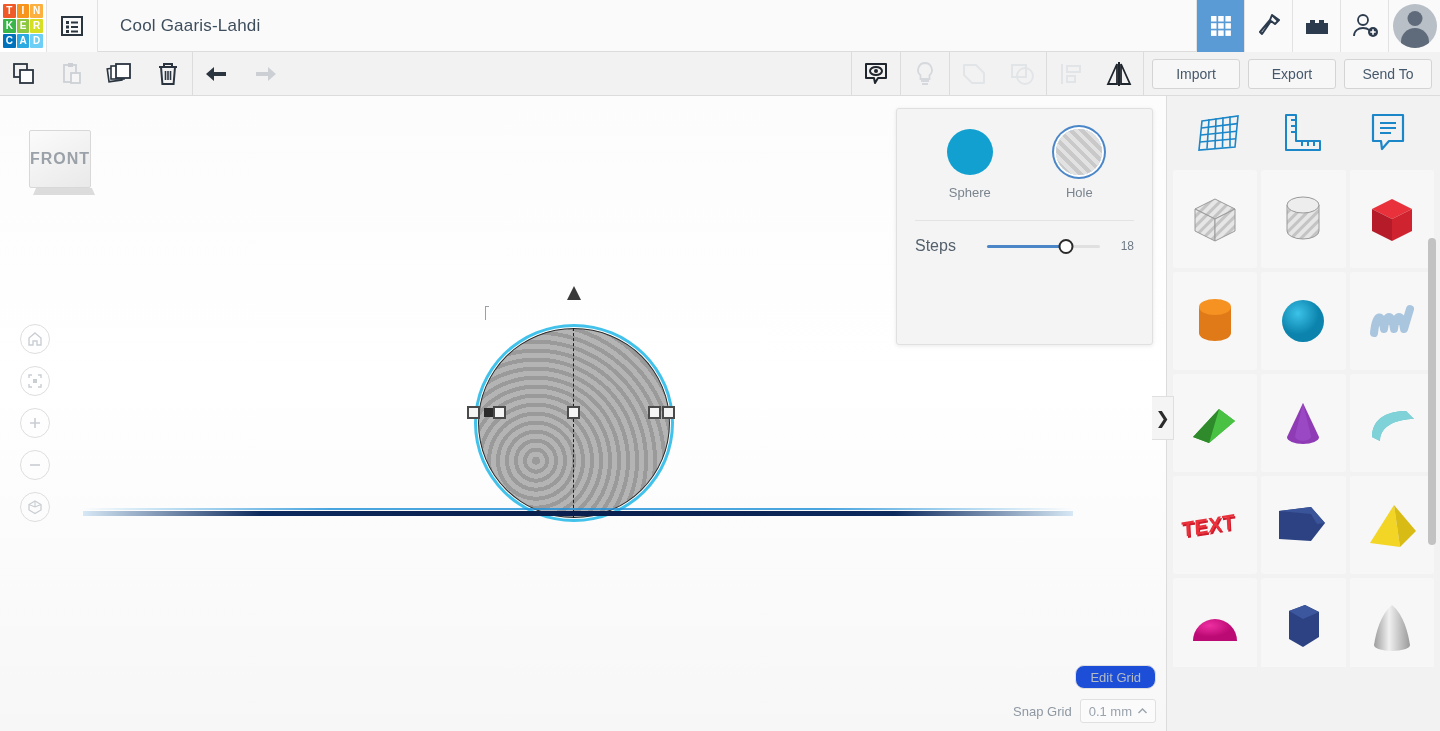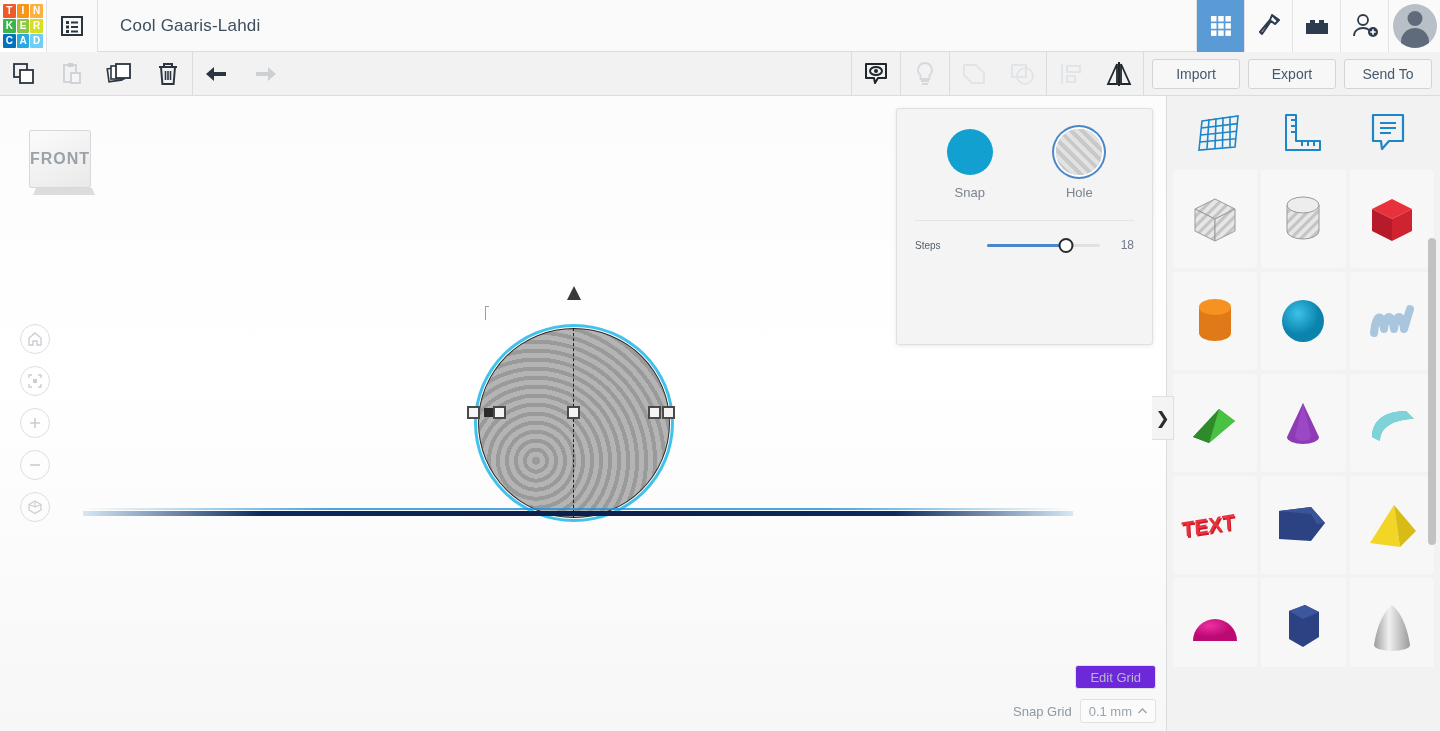--- a/index.html
+++ b/index.html
@@ -159,21 +159,21 @@
     position: absolute; width: 13px; height: 13px;
     background: #f4f4f4; border: 2px solid #4a4a4a;
   }
   .handle.dark { background: #2b2b2b; width: 9px; height: 9px; border: none; }
 
   
   .grid-ctrls { position: absolute; right: 10px; bottom: 8px; text-align: right; }
   .edit-grid-btn {
     display: inline-flex; align-items: center; justify-content: center;
     height: 24px; padding: 0 14px; margin-bottom: 10px;
-    border: 1px solid #e0e0e0; border-radius: 3px; background: #6d28d9;
+    border: 1px solid #e0e0e0; border-radius: 9px; background: #1d4ed8;
     color: #b4bcc4; font-size: 13px; cursor: pointer;
   }
   .snap-row { display: flex; align-items: center; justify-content: flex-end; gap: 8px; }
   .snap-label { color: #8e98a2; font-size: 13px; }
   .snap-select {
     height: 24px; padding: 0 8px; border: 1px solid #e0e0e0; border-radius: 3px;
     background: #fbfbfb; color: #9aa3ac; font-size: 13px;
     display: flex; align-items: center; gap: 6px; cursor: pointer;
   }
 
@@ -195,21 +195,21 @@
     width: 46px; height: 46px; border-radius: 50%; margin: 0 auto 10px;
   }
   .swatch.solid { background: #11a0d0; }
   .swatch.hole {
     background: repeating-linear-gradient(45deg, #c9c9c9 0 4px, #e2e2e2 4px 8px);
     box-shadow: 0 0 0 2px #ffffff, 0 0 0 4px #4a86c8;
   }
   .swatch-label { font-size: 13px; color: #7a848e; }
   .insp-divider { height: 1px; background: #e3e3e3; margin: 20px 0 0; }
   .steps-row { display: flex; align-items: center; padding: 16px 0 0; }
-  .steps-label { font-size: 10px; color: #54606c; width: 72px; }
+  .steps-label { font-size: 16px; color: #54606c; width: 72px; }
   .slider { position: relative; flex: 1 1 auto; height: 16px; }
   .slider-track {
     position: absolute; left: 0; top: 7px; width: 100%; height: 3px;
     background: #e0e0e0; border-radius: 2px;
   }
   .slider-fill {
     position: absolute; left: 0; top: 7px; height: 3px; background: #4a86c8; border-radius: 2px;
   }
   .slider-knob {
     position: absolute; top: 1px; width: 15px; height: 15px; border-radius: 50%;
@@ -500,21 +500,21 @@
         </div>
       </div>
     </div>
   </div>
 
   <div class="inspector">
     <div class="insp-body">
       <div class="swatch-row">
         <div class="swatch-item">
           <div class="swatch solid"></div>
-          <div class="swatch-label">Snap</div>
+          <div class="swatch-label">Sphere</div>
         </div>
         <div class="swatch-item">
           <div class="swatch hole"></div>
           <div class="swatch-label">Hole</div>
         </div>
       </div>
       <div class="insp-divider"></div>
       <div class="steps-row">
         <div class="steps-label">Steps</div>
         <div class="slider">

